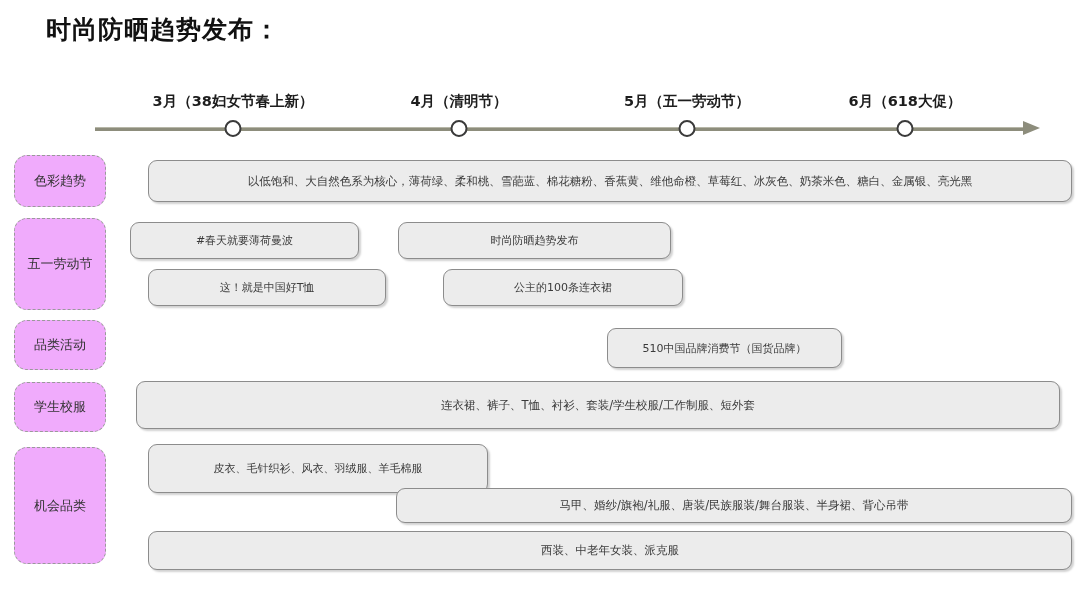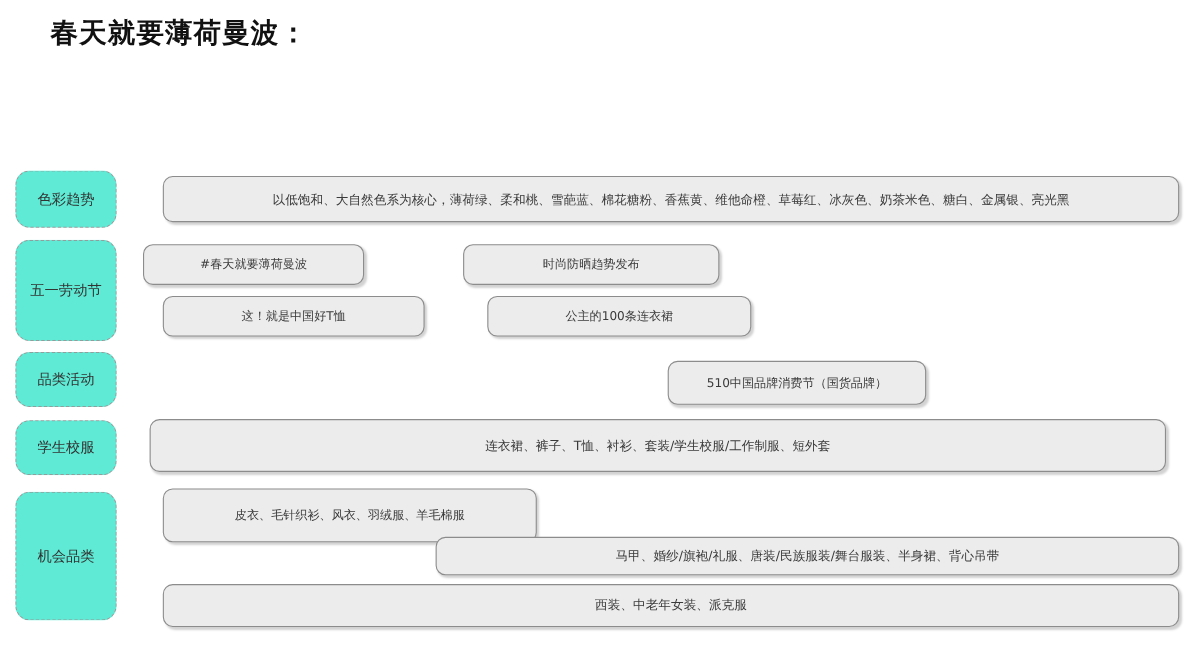--- a/index.html
+++ b/index.html
@@ -85,21 +85,21 @@
     left: 14px;
     width: 92px;
     border: 1.6px dashed #9a9a9a;
     border-radius: 13px;
     box-sizing: border-box;
     display: flex;
     align-items: center;
     justify-content: center;
     font-size: 13px;
     color: #333333;
-    background: #5eead4;
+    background: #f0abfc;
     white-space: nowrap;
   }
 
   
   .bar {
     position: absolute;
     background: #ececec;
     border: 1.4px solid #8c8c8c;
     border-radius: 9px;
     box-sizing: border-box;
@@ -113,29 +113,41 @@
     white-space: nowrap;
     overflow: hidden;
   }
   .bar.small { font-size: 11px; }
 </style>
 </head>
 <body>
 
 <div id="page">
 
-  <div id="page-title">春天就要薄荷曼波：</div>
+  <div id="page-title">时尚防晒趋势发布：</div>
 
+  <div id="timeline">
+    <div class="tl-axis"></div>
+    <div class="tl-arrow"></div>
+  <div class="tl-label" style="left: 233px;">3月（38妇女节春上新）</div>
+      <div class="tl-node" style="left: 233px;"></div>
+      <div class="tl-label" style="left: 459px;">4月（清明节）</div>
+      <div class="tl-node" style="left: 459px;"></div>
+      <div class="tl-label" style="left: 687px;">5月（五一劳动节）</div>
+      <div class="tl-node" style="left: 687px;"></div>
+      <div class="tl-label" style="left: 905px;">6月（618大促）</div>
+      <div class="tl-node" style="left: 905px;"></div>
+    </div>
 
   <div id="rows-layer">
       <div class="row-label" style="top: 155px; height: 52px;">色彩趋势</div>
       <div class="bar" style="left: 148px; top: 160px; width: 924px; height: 42px;">以低饱和、大自然色系为核心，薄荷绿、柔和桃、雪葩蓝、棉花糖粉、香蕉黄、维他命橙、草莓红、冰灰色、奶茶米色、糖白、金属银、亮光黑</div>
       <div class="row-label" style="top: 218px; height: 92px;">五一劳动节</div>
-      <div class="bar small" style="left: 130px; top: 222px; width: 201px; height: 37px;">#春天就要薄荷曼波</div>
-      <div class="bar small" style="left: 398px; top: 222px; width: 233px; height: 37px; margin-left: 23px;">时尚防晒趋势发布</div>
+      <div class="bar small" style="left: 130px; top: 222px; width: 229px; height: 37px;">#春天就要薄荷曼波</div>
+      <div class="bar small" style="left: 398px; top: 222px; width: 273px; height: 37px;">时尚防晒趋势发布</div>
       <div class="bar small" style="left: 148px; top: 269px; width: 238px; height: 37px;">这！就是中国好T恤</div>
       <div class="bar small" style="left: 443px; top: 269px; width: 240px; height: 37px;">公主的100条连衣裙</div>
       <div class="row-label" style="top: 320px; height: 50px;">品类活动</div>
       <div class="bar small" style="left: 607px; top: 328px; width: 235px; height: 40px;">510中国品牌消费节（国货品牌）</div>
       <div class="row-label" style="top: 382px; height: 50px;">学生校服</div>
       <div class="bar" style="left: 136px; top: 381px; width: 924px; height: 48px;">连衣裙、裤子、T恤、衬衫、套装/学生校服/工作制服、短外套</div>
       <div class="row-label" style="top: 447px; height: 117px;">机会品类</div>
       <div class="bar small" style="left: 148px; top: 444px; width: 340px; height: 49px; font-family: Liberation Mono, monospace;">皮衣、毛针织衫、风衣、羽绒服、羊毛棉服</div>
       <div class="bar" style="left: 396px; top: 488px; width: 676px; height: 35px;">马甲、婚纱/旗袍/礼服、唐装/民族服装/舞台服装、半身裙、背心吊带</div>
       <div class="bar" style="left: 148px; top: 531px; width: 924px; height: 39px;">西装、中老年女装、派克服</div>

